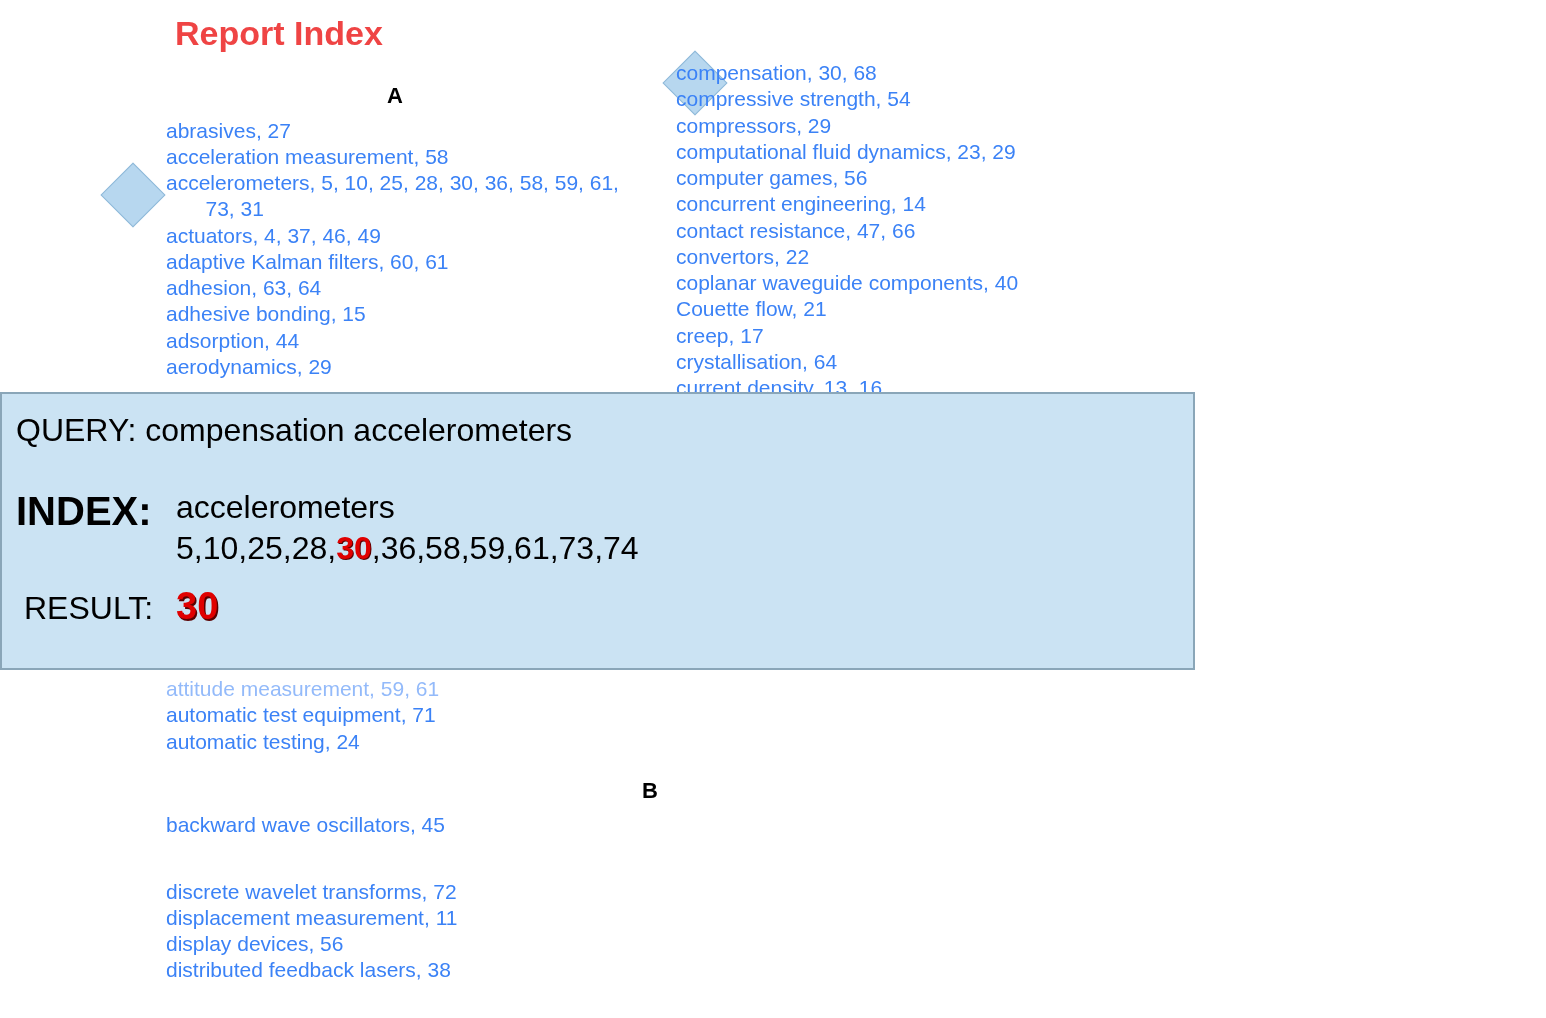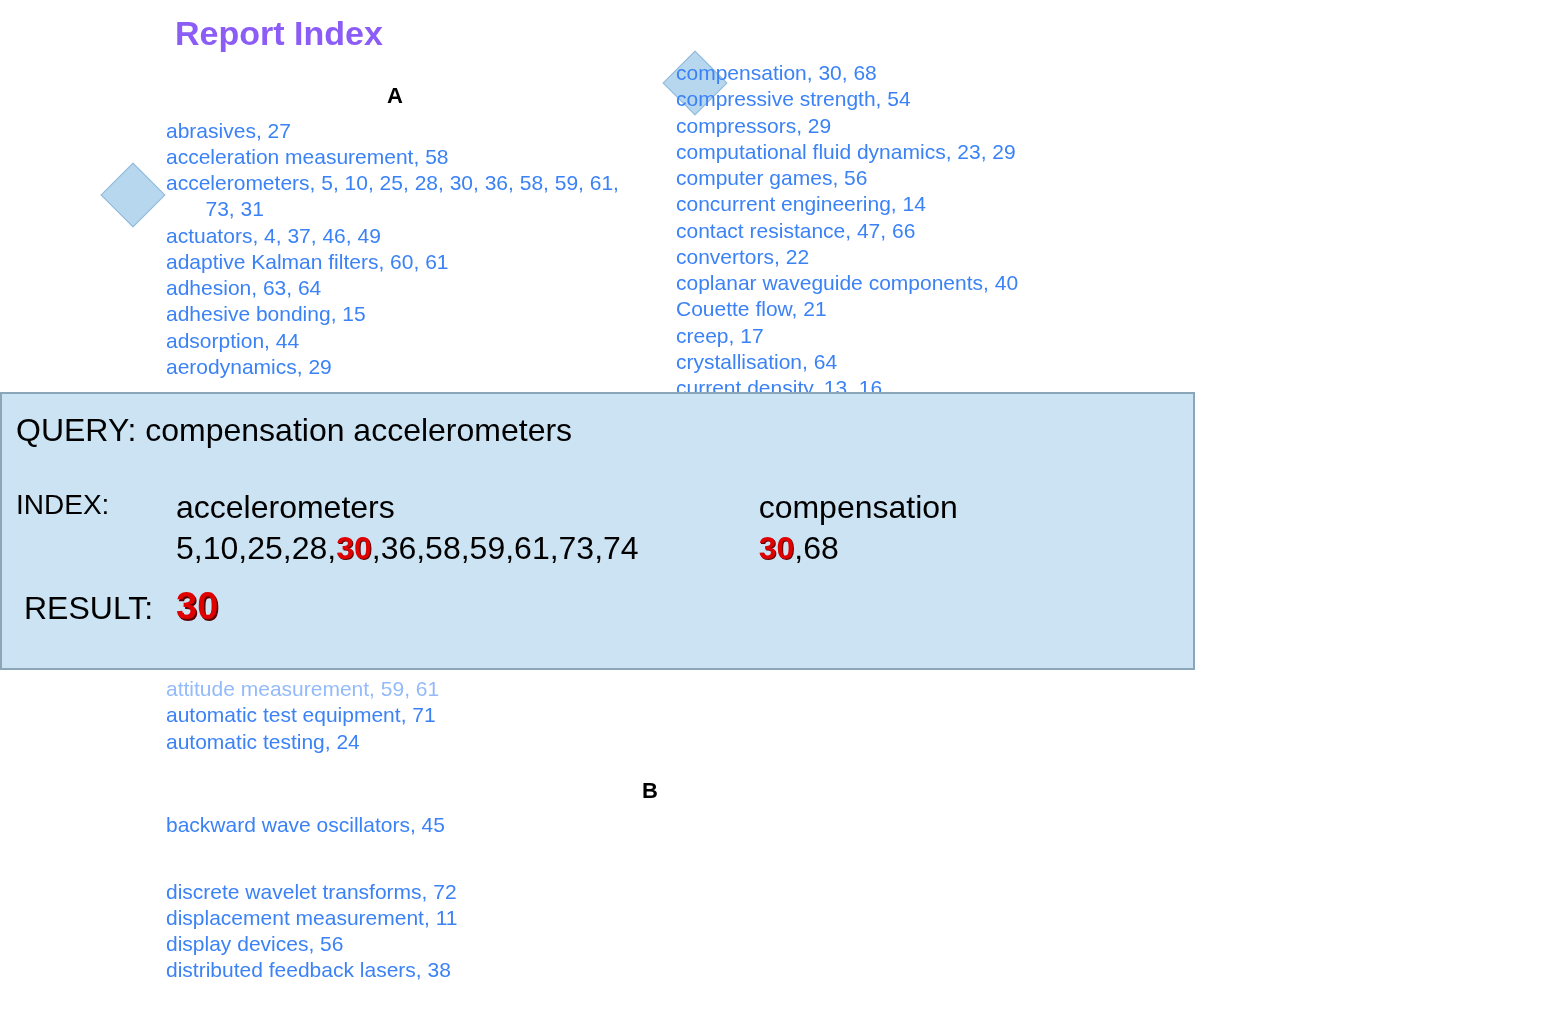--- a/index.html
+++ b/index.html
@@ -16,21 +16,21 @@
     position: relative;
     width: 1546px;
     height: 1018px;
   }
   .title {
     position: absolute;
     left: 175px;
     top: 14px;
     font-size: 34px;
     font-weight: 900;
-    color: #8b5cf6;
+    color: #ef4444;
     font-family: Arial, Helvetica, sans-serif;
   }
   .columns {
     position: absolute;
     left: 160px;
     top: 60px;
     width: 980px;
     display: flex;
     flex-direction: row;
     gap: 40px;
@@ -84,23 +84,24 @@
     font-family: Arial, Helvetica, sans-serif;
     color: #000;
   }
   .ov-row {
     display: flex;
     flex-direction: row;
     align-items: flex-start;
     margin-bottom: 8px;
   }
   .ov-label {
-    font-size: 28px;
+    font-size: 40px;
     width: 160px;
     flex: 0 0 auto;
+    font-weight: bold;
   }
   .ov-body {
     font-size: 32px;
     flex: 1;
   }
   .ov-query {
     font-size: 32px;
     margin-bottom: 40px;
   }
   .idxgrid {
@@ -194,26 +195,20 @@
 
     <div class="ov-row">
       <div class="ov-label">INDEX:</div>
       <div class="ov-body idxgrid">
         <div class="term-block">
           <div class="term-head">accelerometers</div>
           <div class="term-nums">
             <span>5,10,25,28,</span><span class="red30">30</span><span>,36,58,59,61,73,74</span>
           </div>
         </div>
-        <div class="term-block" style="margin-left:60px;">
-          <div class="term-head">compensation</div>
-          <div class="term-nums">
-            <span class="red30">30</span><span>,68</span>
-          </div>
-        </div>
       </div>
     </div>
 
     <div class="result-row">
       <span>RESULT:</span>
       <span class="result-val">30</span>
     </div>
   </div>
 
   <div class="bottom">

